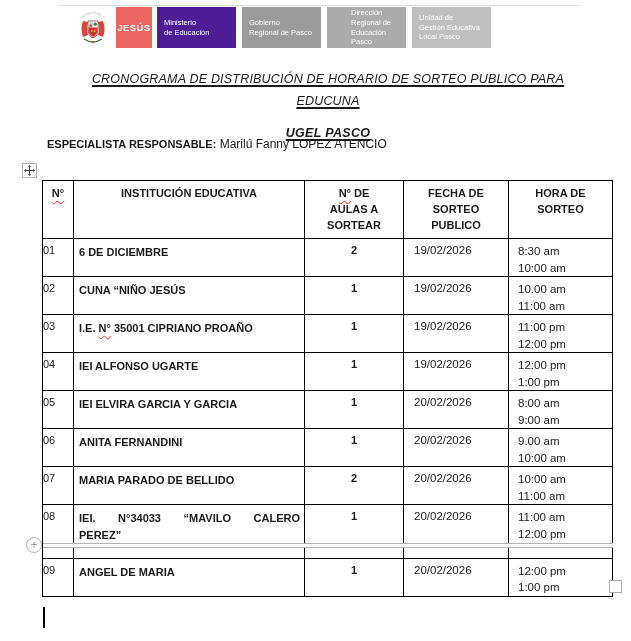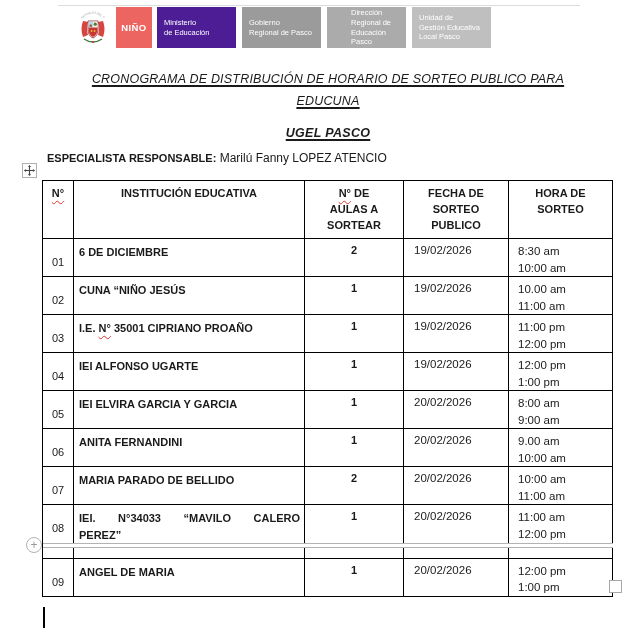--- a/index.html
+++ b/index.html
@@ -27,32 +27,32 @@
   .titleblock{position:absolute;left:42px;top:68px;width:572px;text-align:center;}
   .title-line{
     font-weight:normal;font-style:italic;font-size:12.5px;line-height:22px;letter-spacing:.2px;
     text-decoration:underline;text-underline-offset:2px;text-decoration-thickness:1.5px;
   }
   .subtitle{
     margin-top:14px;font-weight:bold;font-style:italic;font-size:12.5px;letter-spacing:.3px;
     text-decoration:underline;text-underline-offset:2px;text-decoration-thickness:1.5px;
   }
 
-  .specialist{position:absolute;left:47px;top:151px;font-size:11px;white-space:nowrap;text-align:right;}
+  .specialist{position:absolute;left:47px;top:137px;font-size:11px;white-space:nowrap;text-align:right;}
   .sp-label{font-weight:bold;font-size:11px;}
   .sp-name{font-size:12px;}
 
   
   .tablewrap{position:absolute;left:42px;top:180px;}
   table{border-collapse:collapse;table-layout:fixed;width:570px;}
   td{border:1.5px solid #000;vertical-align:top;padding:0;overflow:hidden;}
   tr.rh{height:58px;} tr.r{height:36.5px;} tr.r8{height:53.5px;} tr.r9{height:33px;}
   .hc{font-weight:bold;font-size:11px;text-align:center;padding-top:4px;line-height:16px;}
   .preline{white-space:pre-line;}
-  .c-num{font-size:11px;text-align:center;padding-top:17px;}
+  .c-num{font-size:11px;padding-top:5px;}
   .c-name{font-weight:bold;font-size:11px;text-align:justify;padding:5px 4px 0 5px;line-height:17px;}
   .c-name .l1{display:block;text-align:justify;text-align-last:justify;}
   .c-name .l2{display:block;text-align:left;text-align-last:left;}
   .c-aulas{font-weight:bold;font-size:11px;text-align:center;padding-top:5px;}
   .c-fecha{font-size:11.5px;padding:5px 0 0 10px;}
   .c-hora{font-size:11.5px;padding:4px 0 0 9px;line-height:16.5px;white-space:pre-line;margin-top:15px;}
   .squiggle{
     text-decoration-line:underline;text-decoration-style:wavy;
     text-decoration-color:#e03434;text-decoration-thickness:1px;text-underline-offset:3px;
   }
@@ -94,21 +94,21 @@
     <rect x="10.6" y="14.6" width="4.4" height="6" fill="#b9d7ea"></rect>
     <path d="M11.6,18.4 q1,-2.2 2,-0.6 l0.5,2 h-2.5 Z" fill="#8a5a33"></path>
     <rect x="15" y="14.6" width="4.4" height="6" fill="#f3ede0"></rect>
     <circle cx="17.2" cy="17.2" r="1.6" fill="#4a7d3a"></circle>
     <path d="M10.6,20.6 h8.8 v1.4 q0,6 -4.4,8 q-4.4,-2 -4.4,-8 Z" fill="#c8362f"></path>
     <circle cx="13.6" cy="24" r="0.9" fill="#e8c23a"></circle>
     <circle cx="16.6" cy="24" r="0.9" fill="#e8c23a"></circle>
     <path d="M6,32 q9,6 18,0" stroke="#3f7a3a" stroke-width="1.4" fill="none"></path>
     <circle cx="15" cy="35" r="1.1" fill="#c83a33"></circle>
   </svg>
-  <div class="peru-box" style="background-color: rgb(236, 101, 96);">NIÑO</div>
+  <div class="peru-box" style="background-color: rgb(236, 101, 96);">JESÚS</div>
   <div class="bbox" style="background-color: #4c1d95;">Ministerio
 de Educación</div>
   <div class="bbox" style="background-color: rgb(155, 155, 155);">Gobierno
 Regional de Pasco</div>
   <div class="bbox" style="background-color: rgb(171, 171, 171); padding-left: 24px;">Dirección
 Regional de
 Educación Pasco</div>
   <div class="bbox" style="background-color: rgb(191, 191, 191);">Unidad de
 Gestión Educativa
 Local Pasco</div>

